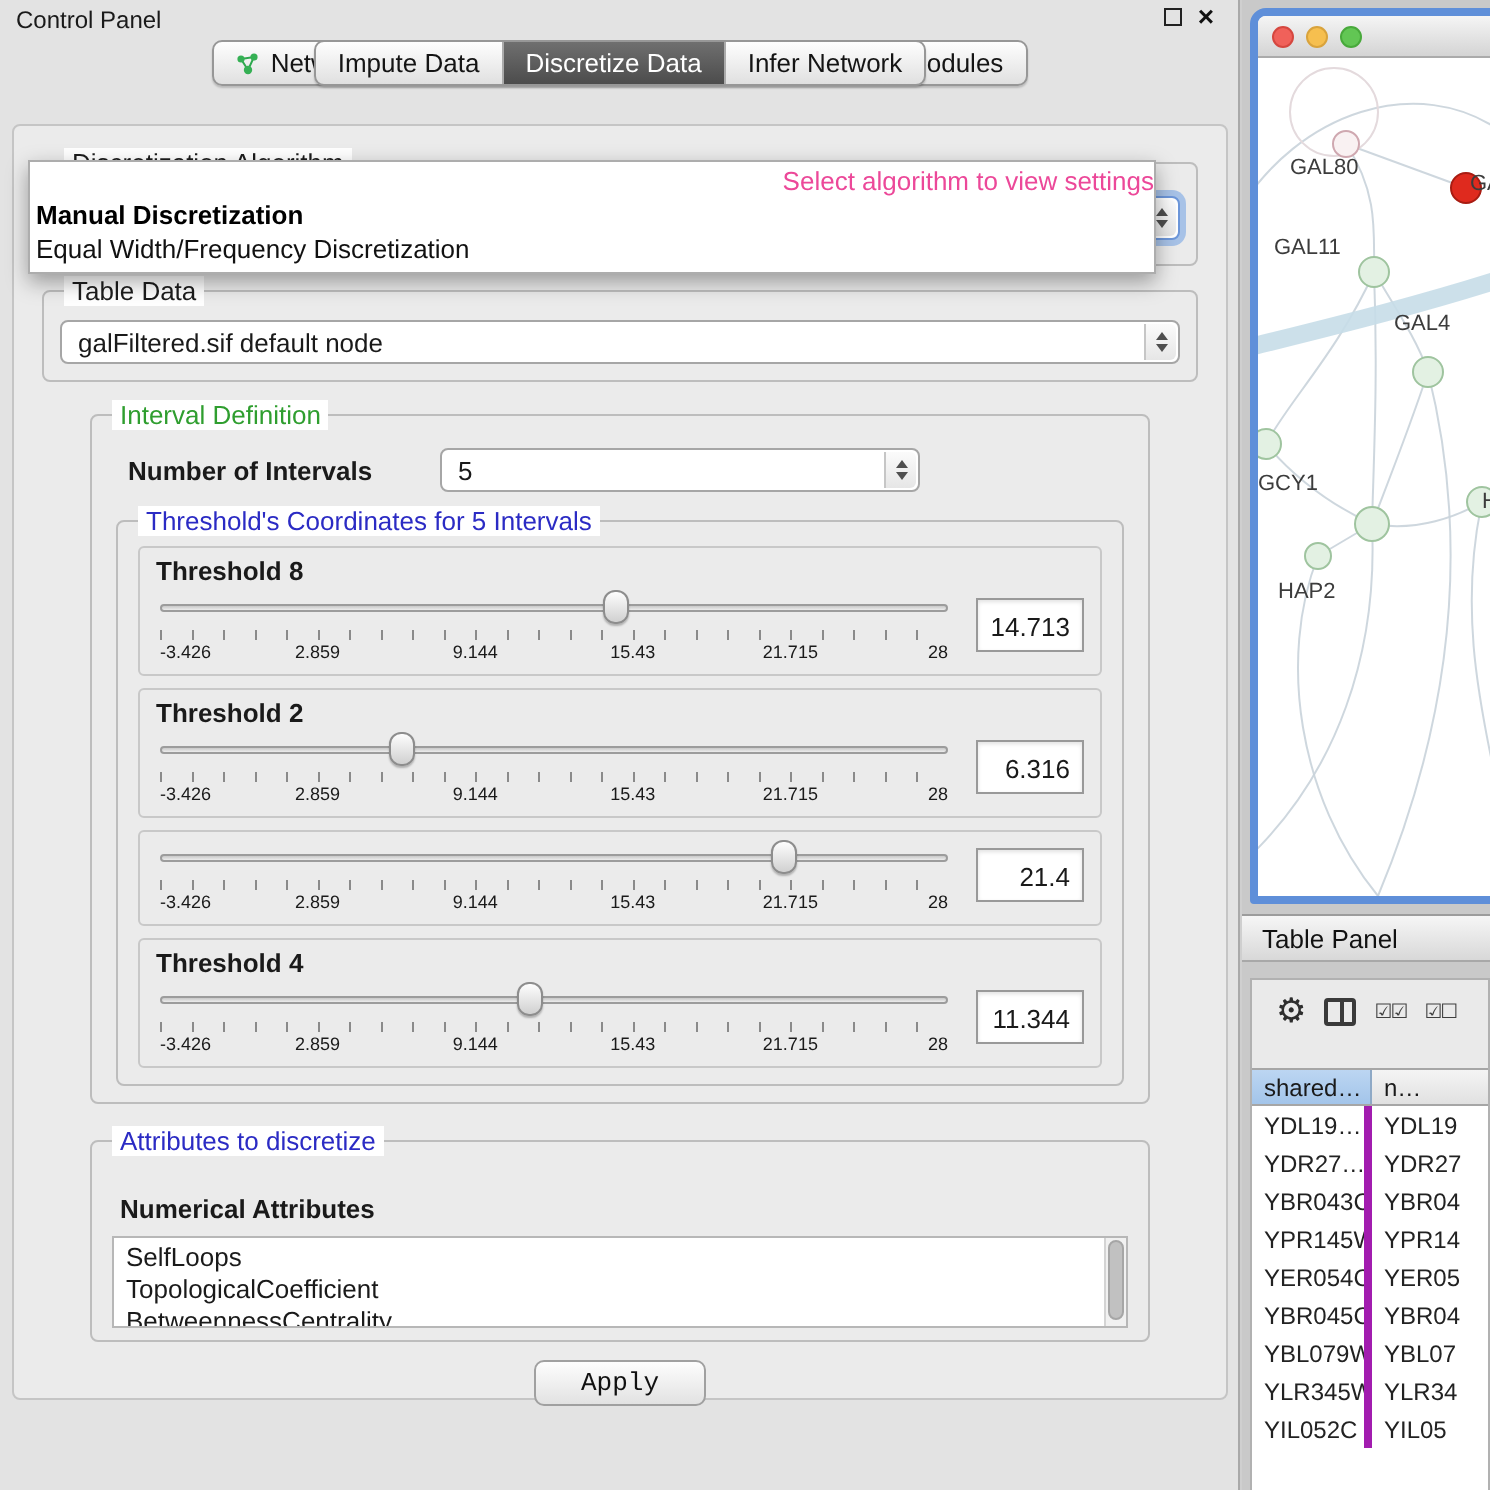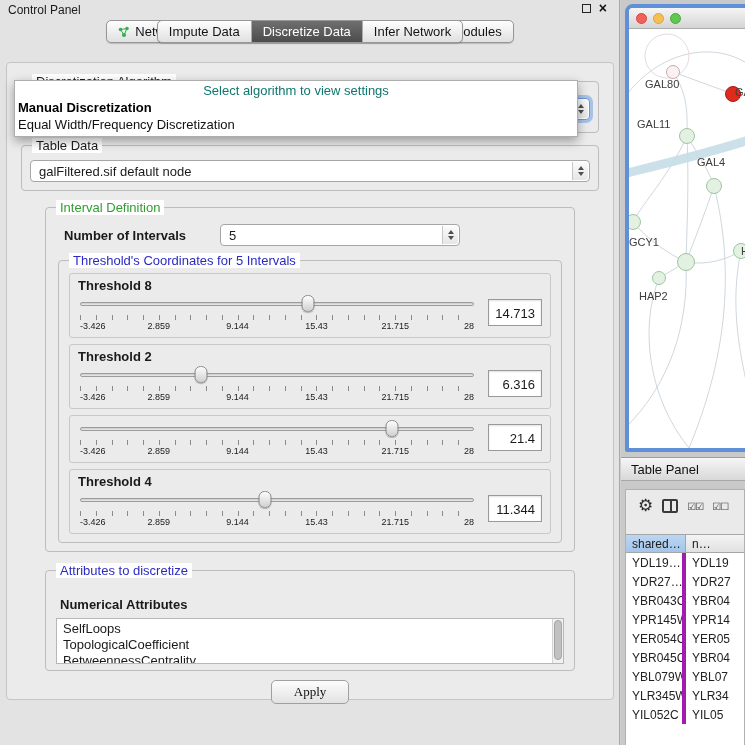--- a/index.html
+++ b/index.html
@@ -31,21 +31,21 @@
 
   .combo{position:relative;background:#fff;border:1px solid #a6a6a6;border-radius:4px;height:22px;font-size:13px;display:flex;align-items:center;padding:0 24px 0 8px;overflow:hidden}
   .combo .stepper{position:absolute;right:1px;top:1px;bottom:1px;width:16px;border-left:1px solid #c6c6c6;display:flex;flex-direction:column;align-items:center;justify-content:center;gap:2px;background:linear-gradient(#fbfbfb,#e6e6e6);border-radius:0 3px 3px 0}
   .tri-up{width:0;height:0;border-left:3.5px solid transparent;border-right:3.5px solid transparent;border-bottom:4px solid #4f4f4f}
   .tri-dn{width:0;height:0;border-left:3.5px solid transparent;border-right:3.5px solid transparent;border-top:4px solid #4f4f4f}
 
   .algo-group{margin:12px 2px 0;height:52px}
   .algo-combo{margin:16px 8px 0;box-shadow:0 0 0 3px rgba(112,160,227,.55);border-color:#6d97da}
 
   .popup{position:absolute;left:7px;top:17px;width:564px;background:#fff;border:1px solid #adadad;box-shadow:0 4px 10px rgba(0,0,0,.35);z-index:30;padding-bottom:3px}
-  .popup-hint{font-size:13px;color:#0f766e;text-align:center;padding:2px 0 1px}
+  .popup-hint{font-size:13px;color:#ec4899;text-align:right;padding:2px 0 1px}
   .popup-opt{font-size:13px;padding:1px 3px;color:#111}
   .popup-opt.bold{font-weight:bold;color:#000}
 
   .td-group{margin:12px 2px 0;padding:14px 8px 8px}
 
   .interval-group{margin:16px 26px 0;padding:8px 6px 6px}
   .num-row{display:flex;align-items:center;margin:8px 0 4px 12px}
   .num-label{font-size:13px;font-weight:bold;width:156px}
   .num-combo{width:240px}
 
@@ -64,21 +64,21 @@
   .thr-value{width:54px;height:27px;background:#fff;border:1px solid #999;font-size:13px;text-align:right;padding:6px 6px 0 0;margin-top:4px;box-shadow:inset 0 1px 2px rgba(0,0,0,.12)}
 
   .attrs-group{margin:18px 26px 0;padding:8px 10px 6px}
   .attrs-label{font-size:13px;font-weight:bold;margin:18px 0 6px 4px}
   .listbox{position:relative;height:46px;background:#fff;border:1px solid #b7b7b7;overflow:hidden}
   .listbox ul{list-style:none;padding:2px 6px;font-size:13px;line-height:16px}
   .sb{position:absolute;right:0;top:0;bottom:0;width:11px;background:#f1f1f1;border-left:1px solid #d4d4d4}
   .sb-thumb{margin:1px;height:40px;background:#c1c1c1;border:1px solid #a6a6a6;border-radius:5px}
 
   .apply-row{text-align:center;margin-top:9px}
-  .apply-btn{font-family:Liberation Serif, serif;font-size:13px;padding:3px 22px;background:linear-gradient(#fdfdfd,#e2e2e2);border:1px solid #a0a0a0;border-radius:5px;color:#111}
+  .apply-btn{font-family:Liberation Mono, monospace;font-size:13px;padding:3px 22px;background:linear-gradient(#fdfdfd,#e2e2e2);border:1px solid #a0a0a0;border-radius:5px;color:#111}
 
   
   .right-col{position:absolute;left:621px;top:0;width:124px;height:745px;background:#c9c9c9}
   .net-window{position:absolute;left:4px;top:4px;width:130px;height:448px;border:4px solid #5f8fd9;border-radius:8px 8px 2px 2px;background:#fff;overflow:hidden}
   .net-titlebar{height:21px;background:linear-gradient(#f5f5f5,#d4d4d4);border-bottom:1px solid #ababab;display:flex;gap:6px;padding:5px 0 0 7px}
   .light{width:11px;height:11px;border-radius:50%;display:inline-block}
   .light.red{background:#f0615a;border:1px solid #d5473f}
   .light.yellow{background:#f6bf4f;border:1px solid #d9a33c}
   .light.green{background:#62c654;border:1px solid #48a93b}
   .net-canvas{position:relative;width:122px;height:419px;background:#fff;overflow:hidden}

